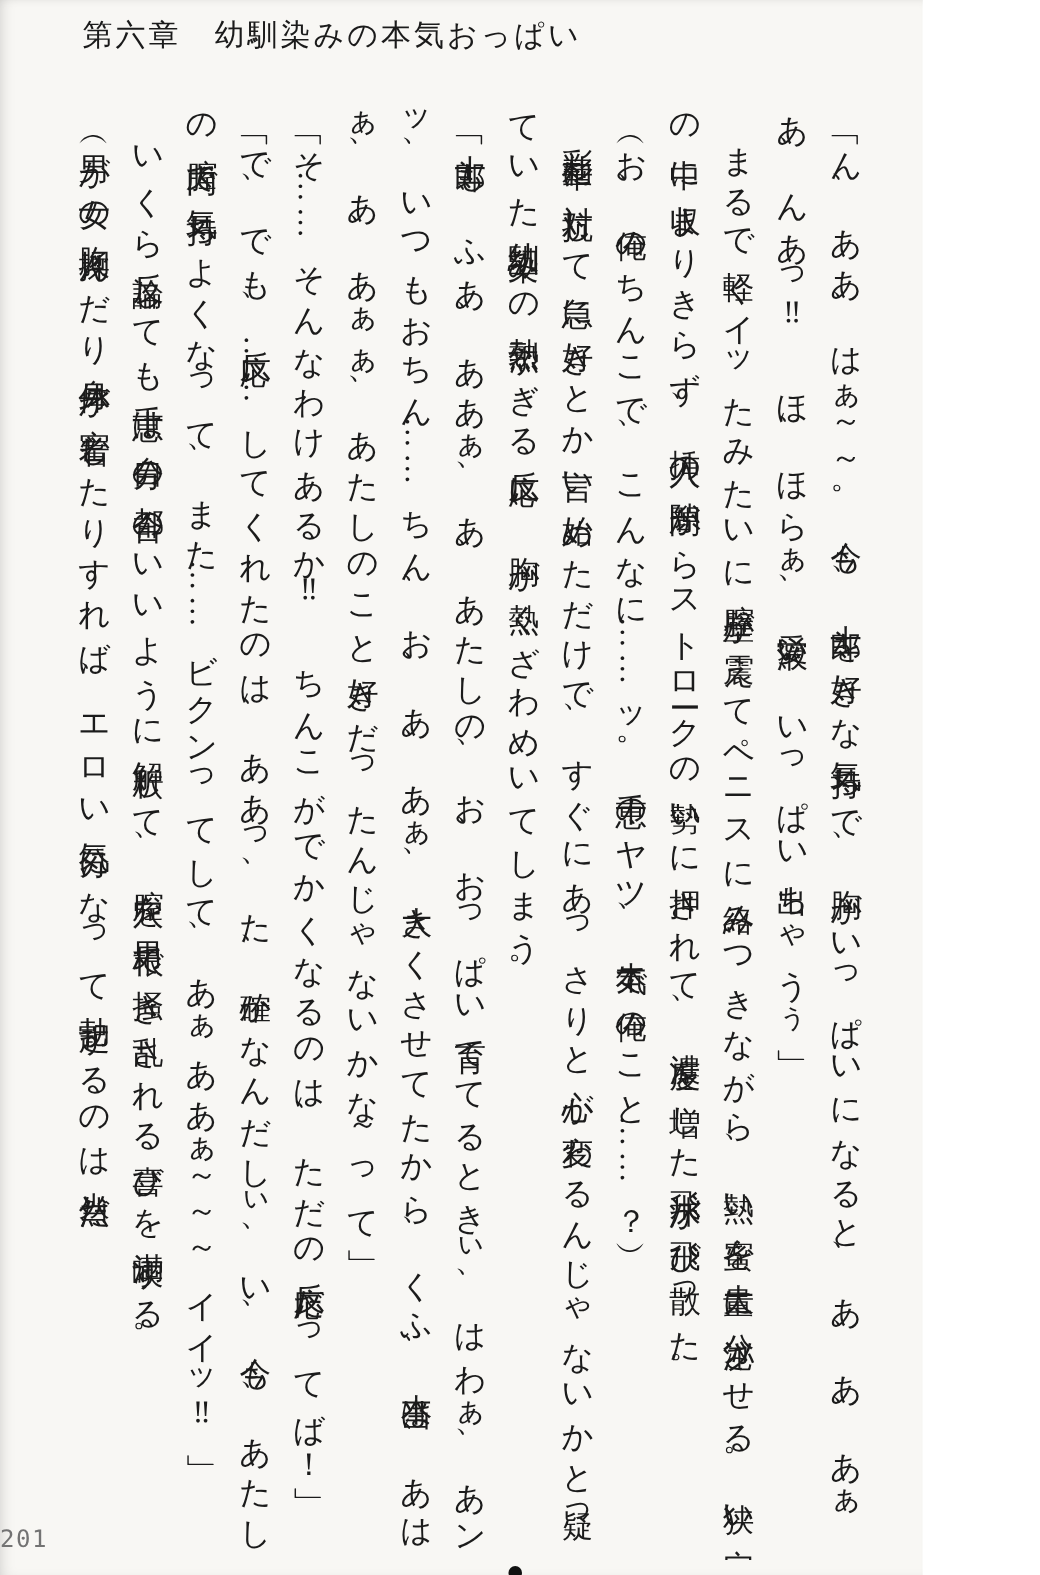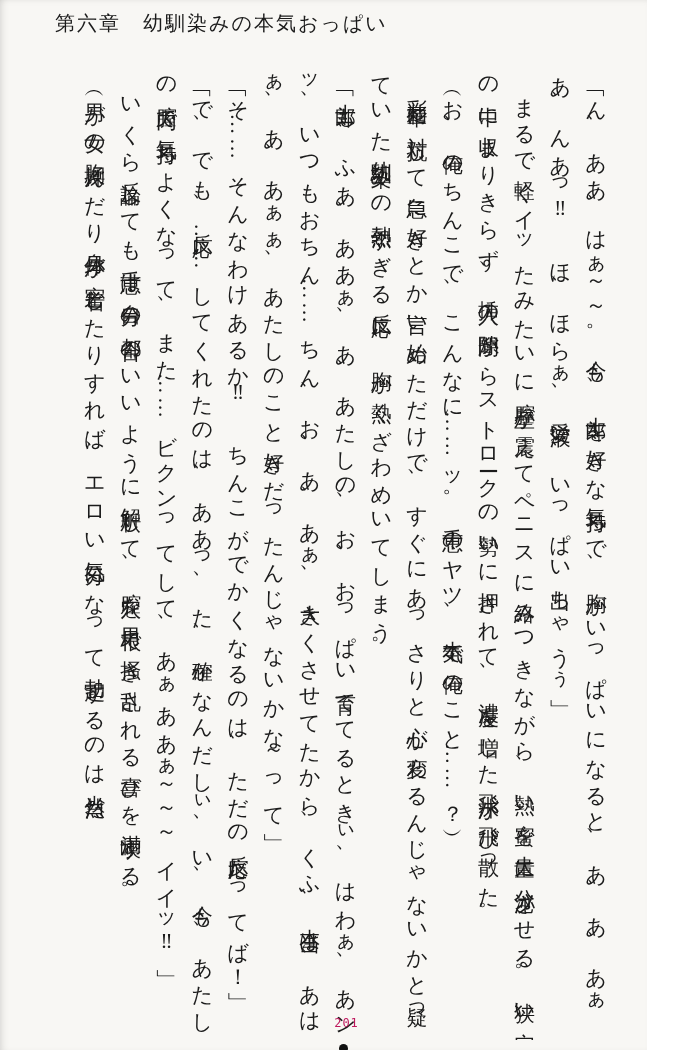--- a/index.html
+++ b/index.html
@@ -8,21 +8,20 @@
   }
   .page {
     position: relative;
     width: 615px;
     height: 1050px;
     background: #f8f7f4;
     overflow: hidden;
     font-family: "Liberation Serif", "DejaVu Serif", serif;
     color: #1b1b1b;
     box-shadow: inset 6px 0 10px -6px rgba(0,0,0,0.18), inset 0 4px 8px -6px rgba(0,0,0,0.10);
-    padding-left: 32px;
   }
   .chapter-header {
     position: absolute;
     top: 10px;
     left: 55px;
     font-size: 20px;
     letter-spacing: 2px;
     white-space: nowrap;
   }
   .body-text {
@@ -41,25 +40,24 @@
   .body-text p {
     margin: 0;
     padding: 0;
     text-indent: 1em;
   }
   .page-number {
     position: absolute;
     top: 1016px;
     left: 0;
     width: 693px;
-    text-align: center;
     font-family: "DejaVu Sans Mono", monospace;
-    font-size: 12px;
+    font-size: 16px;
     letter-spacing: 1px;
-    color: #be185d;
+    color: #737373;
   }
   .page-marker-dot {
     position: absolute;
     top: 1044px;
     left: 339px;
     width: 9px;
     height: 9px;
     border-radius: 50%;
     background: #111;
   }

